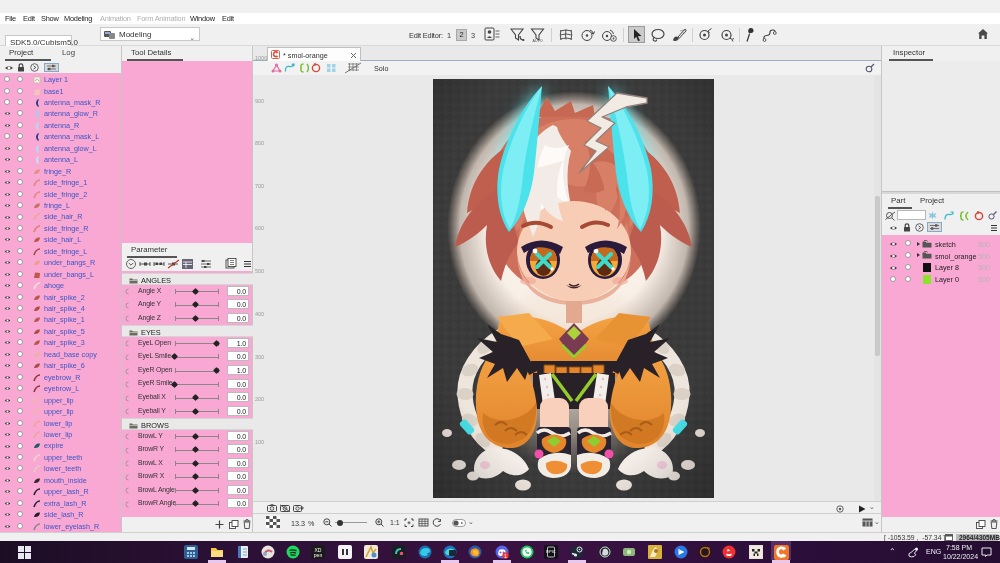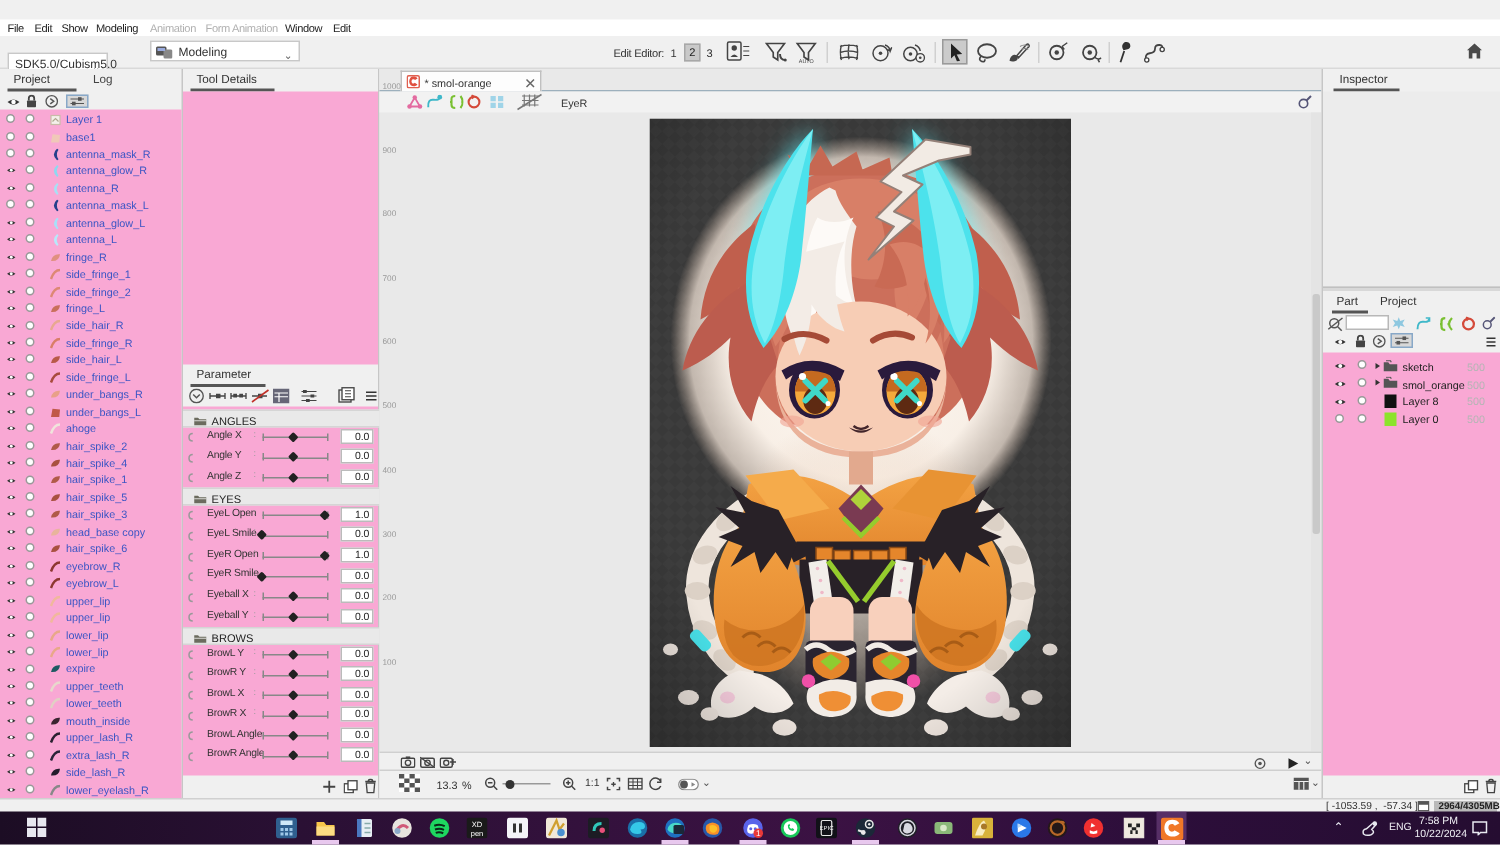--- a/index.html
+++ b/index.html
@@ -902,21 +902,21 @@
      <svg class="ab" style="left:73px;top:2px" width="11" height="10">
           <rect x="1" y="1" width="3.5" height="3.5" fill="#9fd4e8"></rect>
           <rect x="6" y="1" width="3.5" height="3.5" fill="#9fd4e8"></rect>
           <rect x="1" y="5.5" width="3.5" height="3.5" fill="#9fd4e8"></rect>
           <rect x="6" y="5.5" width="3.5" height="3.5" fill="#9fd4e8"></rect>
         </svg>
      <svg class="ab" style="left:91px;top:1px" width="18" height="12">
           <path d="M4 2 H15 M4 5 H15 M4 8 H15 M5.5 1 V9 M9 1 V9 M12.5 1 V9" stroke="#777" stroke-width="0.8"></path>
           <path d="M1 11 L17 1" stroke="#777" stroke-width="1"></path>
         </svg>
-     <span class="ab" style="left:121px;top:2.5px;font-size:7.2px;color:#333;">EyeR</span>
+     <span class="ab" style="left:121px;top:2.5px;font-size:7.2px;color:#333;">Solo</span>
      <svg class="ab" style="left:612px;top:2px" width="10" height="10">
           <circle cx="4" cy="6" r="2.8" fill="none" stroke="#557" stroke-width="1.1"></circle>
           <path d="M6 4 L9 1" stroke="#557" stroke-width="1.3"></path>
         </svg>
    </div>
 
    <span class="ab" style="left:2px;top:9px;font-size:5.5px;color:#999;">1000</span>
       <span class="ab" style="left:2px;top:51.5px;font-size:5.5px;color:#999;">900</span>
       <span class="ab" style="left:2px;top:94px;font-size:5.5px;color:#999;">800</span>
       <span class="ab" style="left:2px;top:136.7px;font-size:5.5px;color:#999;">700</span>

